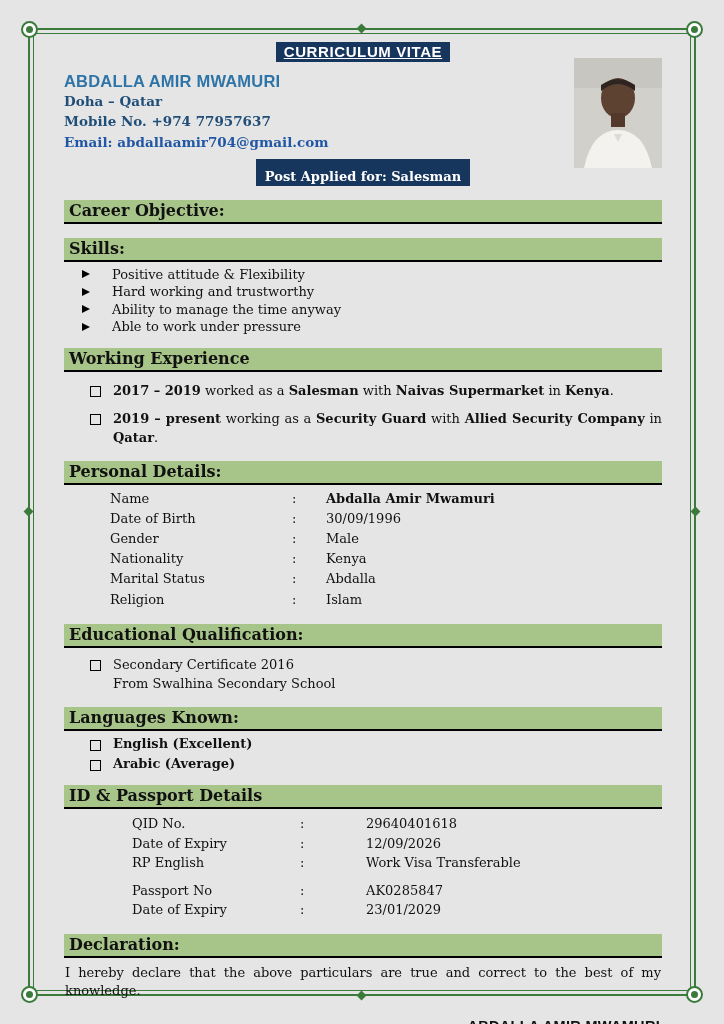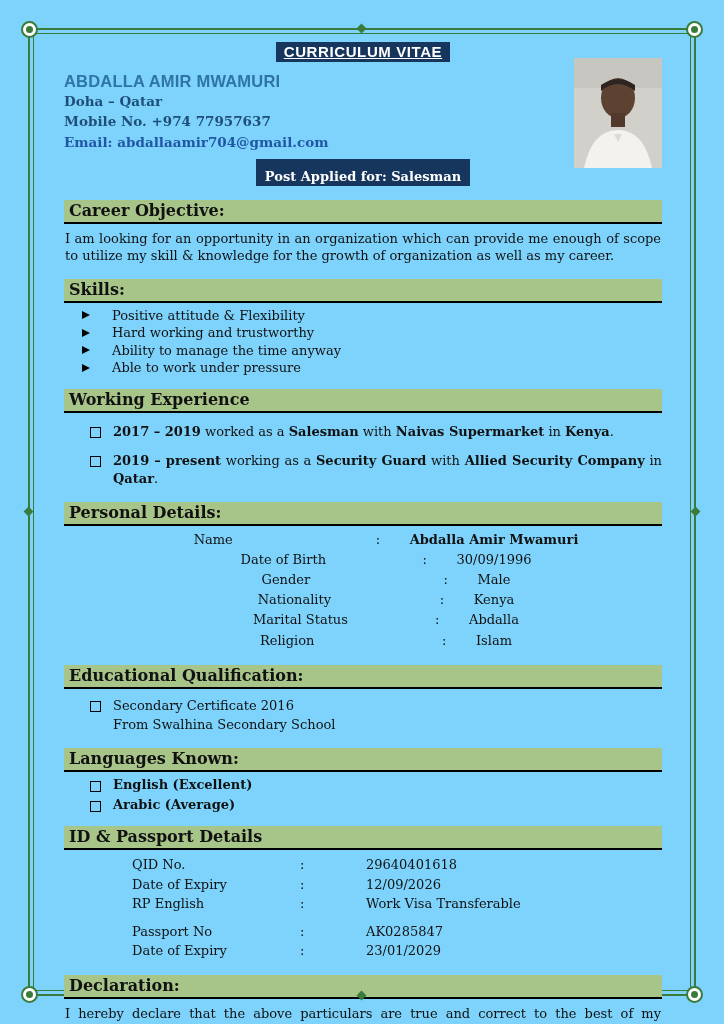--- a/index.html
+++ b/index.html
@@ -1,17 +1,17 @@
 <!DOCTYPE html>
 <html><head>
 <meta charset="utf-8">
 <style>
   html, body { margin:0; padding:0; background:#fff; }
   .page {
-    position:relative; width:724px; height:1024px; background:#7dd3fc;
+    position:relative; width:724px; height:1024px; background:#e5e5e5;
     font-family:"DejaVu Serif", serif; color:#111; overflow:hidden;
   }
   
   .frame { position:absolute; top:28px; left:28px; right:28px; bottom:28px;
     border:2px solid #3a7a3a; pointer-events:none; }
   .frame::after { content:""; position:absolute; inset:3px; border:1px solid #3a7a3a; }
   .orn { position:absolute; width:13px; height:13px; border:2px solid #3a7a3a;
     border-radius:50%; background:#fff; z-index:3; }
   .orn::after { content:""; position:absolute; inset:3px; background:#3a7a3a; border-radius:50%; }
   .orn.tl { top:21px; left:21px; } .orn.tr { top:21px; right:21px; }
@@ -50,21 +50,21 @@
     border-bottom:4.5px solid transparent; border-left:8px solid #000;
     margin:0 22px 0 6px; flex:0 0 auto; }
   .skills-block { margin-top:5px; }
 
   .bullet-row { display:flex; }
   .sq { width:9px; height:9px; border:1.6px solid #000; margin:4px 12px 0 0; flex:0 0 auto; }
   .exp { margin:10px 0 0 26px; }
   .exp-text { text-align:justify; line-height:1.4; flex:1; }
   .bd { font-weight:bold; }
 
-  .prow { display:flex; margin-left:46px; line-height:1.55;justify-content:center; }
+  .prow { display:flex; margin-left:46px; line-height:1.55; }
   .plabel { width:182px; } .pcolon { width:34px; }
   .pdblock { margin-top:4px; }
 
   .edu { margin:8px 0 0 26px; }
   .edu-lines div { line-height:1.45; }
 
   .lang { margin:5px 0 0 26px;font-weight:bold; }
 
   .idrow { display:flex; margin-left:68px; line-height:1.5; }
   .idlabel { width:168px; } .idcolon { width:66px; }
@@ -111,21 +111,20 @@
         <path d="M10 110 q8 -38 34 -38 q26 0 34 38 z" fill="#f3f2ee"></path>
         <path d="M40 76 l4 8 l4 -8 z" fill="#dcdbd6"></path>
       </svg>
     </div>
 
     <div class="post-wrap">
       <span class="post">Post Applied for: Salesman</span>
     </div>
 
     <div class="bar">Career Objective:</div>
-    <div class="para">I am looking for an opportunity in an organization which can provide me enough of scope to utilize my skill &amp; knowledge for the growth of organization as well as my career.</div>
 
     <div class="bar">Skills:</div>
     <div class="skills-block">
       <div class="skill">
         <span class="tri"></span>
         <span>Positive attitude &amp; Flexibility</span>
       </div>
       <div class="skill">
         <span class="tri"></span>
         <span>Hard working and trustworthy</span>

